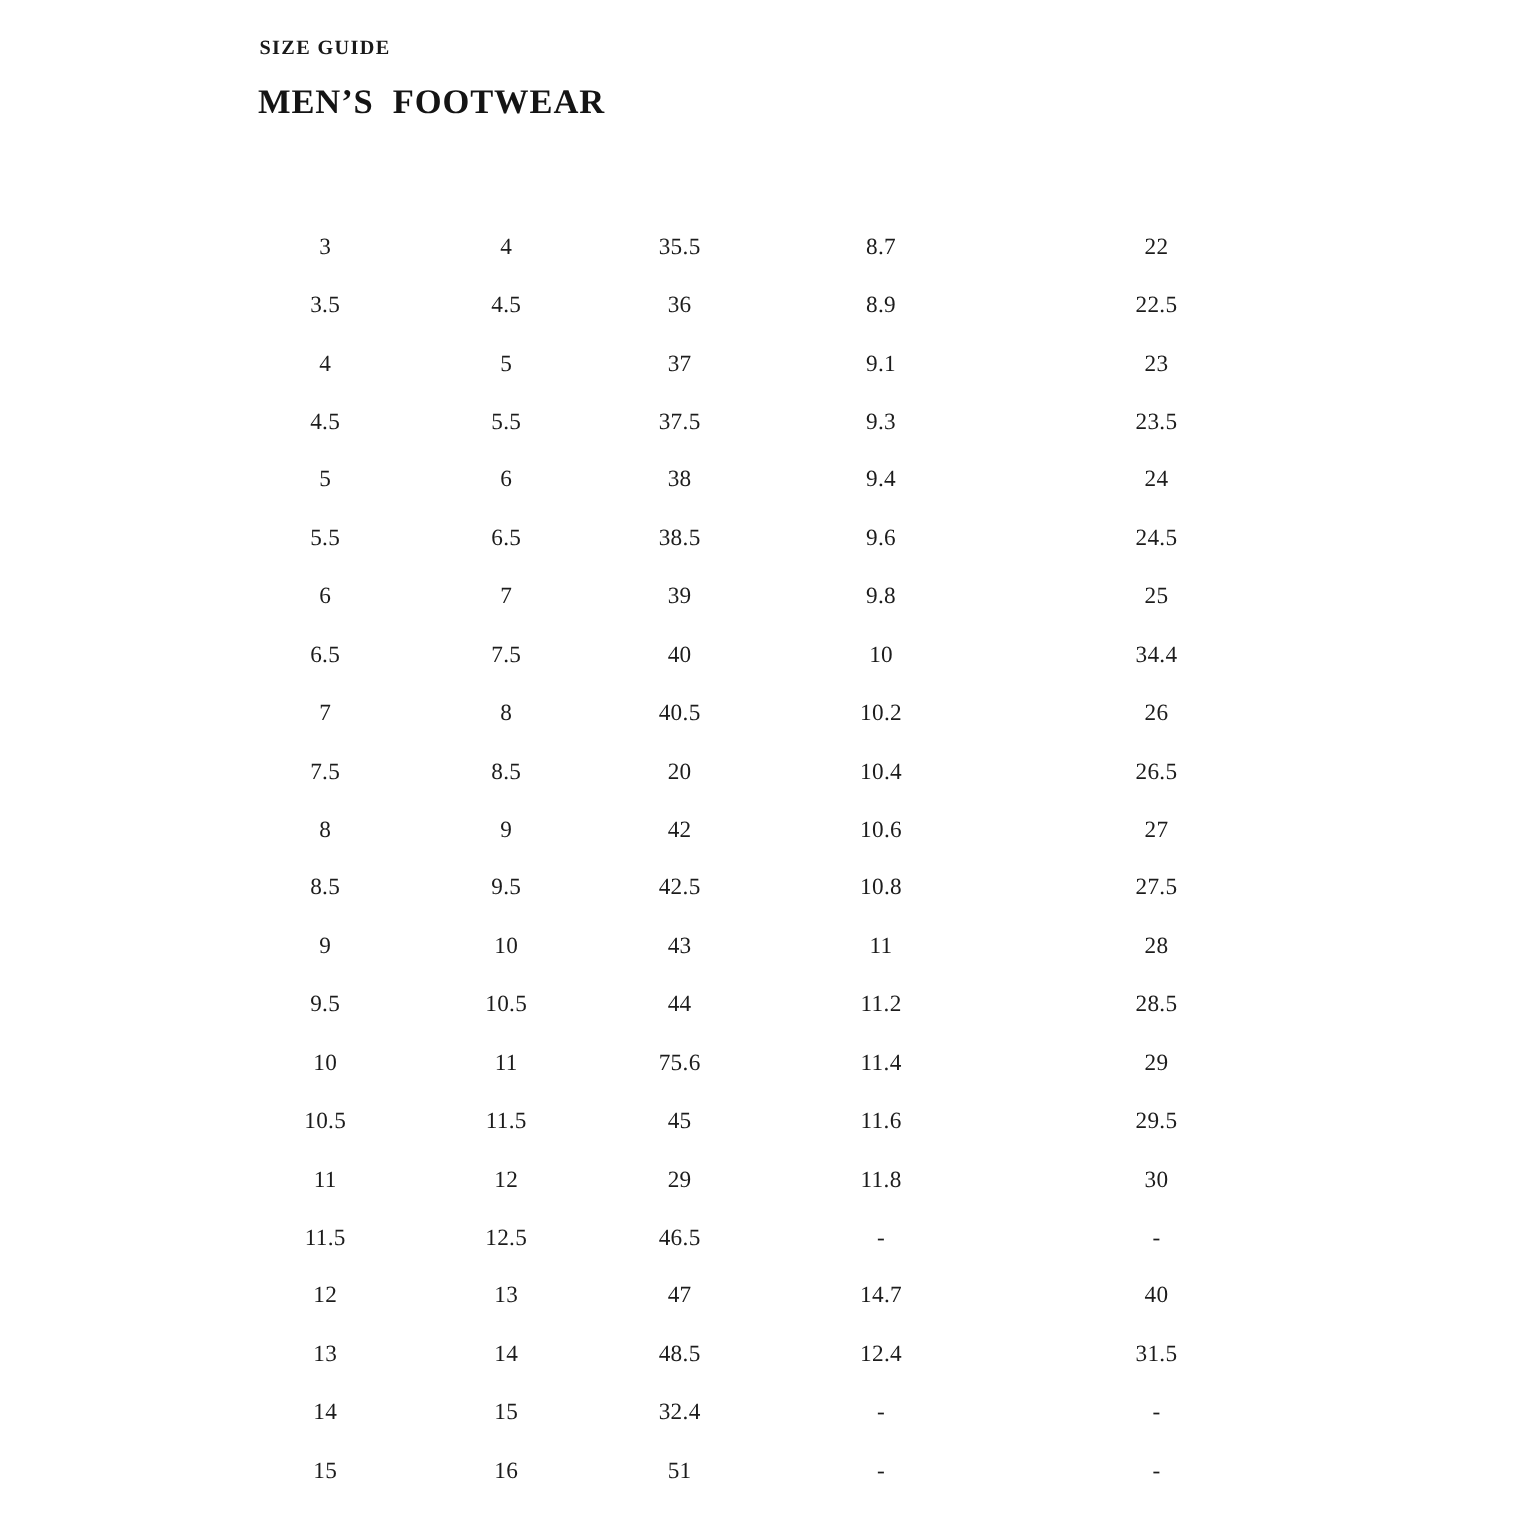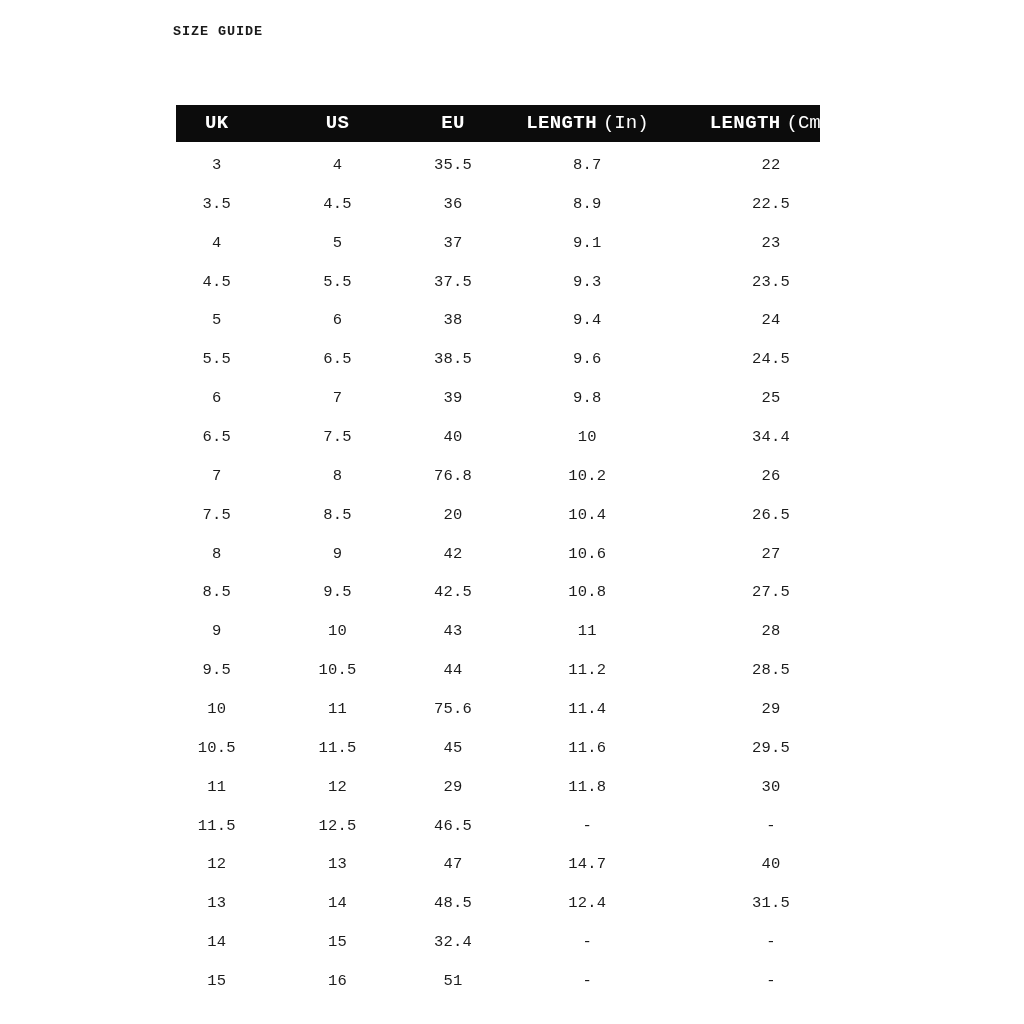--- a/index.html
+++ b/index.html
@@ -1,21 +1,21 @@
 <!DOCTYPE html>
 <html><head>
 <meta charset="utf-8">
 <style>
   html, body { margin: 0; padding: 0; }
   .canvas {
     position: relative;
     width: 820px;
     height: 1024px;
     background: #ffffff;
-    font-family: Liberation Mono, monospace;
+    font-family: Liberation Serif, serif;
     overflow: hidden;
   }
   .eyebrow {
     position: absolute;
     left: 173px;
     top: 24px;
     font-size: 13.5px;
     font-weight: 700;
     letter-spacing: 0.9px;
     color: #1a1a1a;
@@ -69,38 +69,22 @@
     letter-spacing: 0.2px;
   }
 </style>
 </head>
 <body>
 
 <div class="canvas" style="background: rgb(255, 255, 255);">
 
   <div class="eyebrow">SIZE GUIDE</div>
 
-
-  <div class="thead" style="background: rgb(12, 12, 12); color: rgb(255, 255, 255);">
-    <div class="hcell">
-      <span class="hb">UK</span><span class="hu"></span>
-    </div>
-    <div class="hcell">
-      <span class="hb">US</span><span class="hu"></span>
-    </div>
-    <div class="hcell">
-      <span class="hb">EU</span><span class="hu"></span>
-    </div>
-    <div class="hcell">
-      <span class="hb">LENGTH</span><span class="hu">(In)</span>
-    </div>
-    <div class="hcell">
-      <span class="hb">LENGTH</span><span class="hu">(Cm)</span>
-    </div>
-  </div>
+  <div class="title">MEN’S  FOOTWEAR</div>
+
 
   <div class="tbody">
 
   <div class="trow">
       <div class="tcell">3</div>
       <div class="tcell">4</div>
       <div class="tcell">35.5</div>
       <div class="tcell">8.7</div>
       <div class="tcell">22</div>
     </div>
@@ -149,21 +133,21 @@
       <div class="trow">
       <div class="tcell">6.5</div>
       <div class="tcell">7.5</div>
       <div class="tcell">40</div>
       <div class="tcell">10</div>
       <div class="tcell">34.4</div>
     </div>
       <div class="trow">
       <div class="tcell">7</div>
       <div class="tcell">8</div>
-      <div class="tcell">76.8</div>
+      <div class="tcell">40.5</div>
       <div class="tcell">10.2</div>
       <div class="tcell">26</div>
     </div>
       <div class="trow">
       <div class="tcell">7.5</div>
       <div class="tcell">8.5</div>
       <div class="tcell">20</div>
       <div class="tcell">10.4</div>
       <div class="tcell">26.5</div>
     </div>

